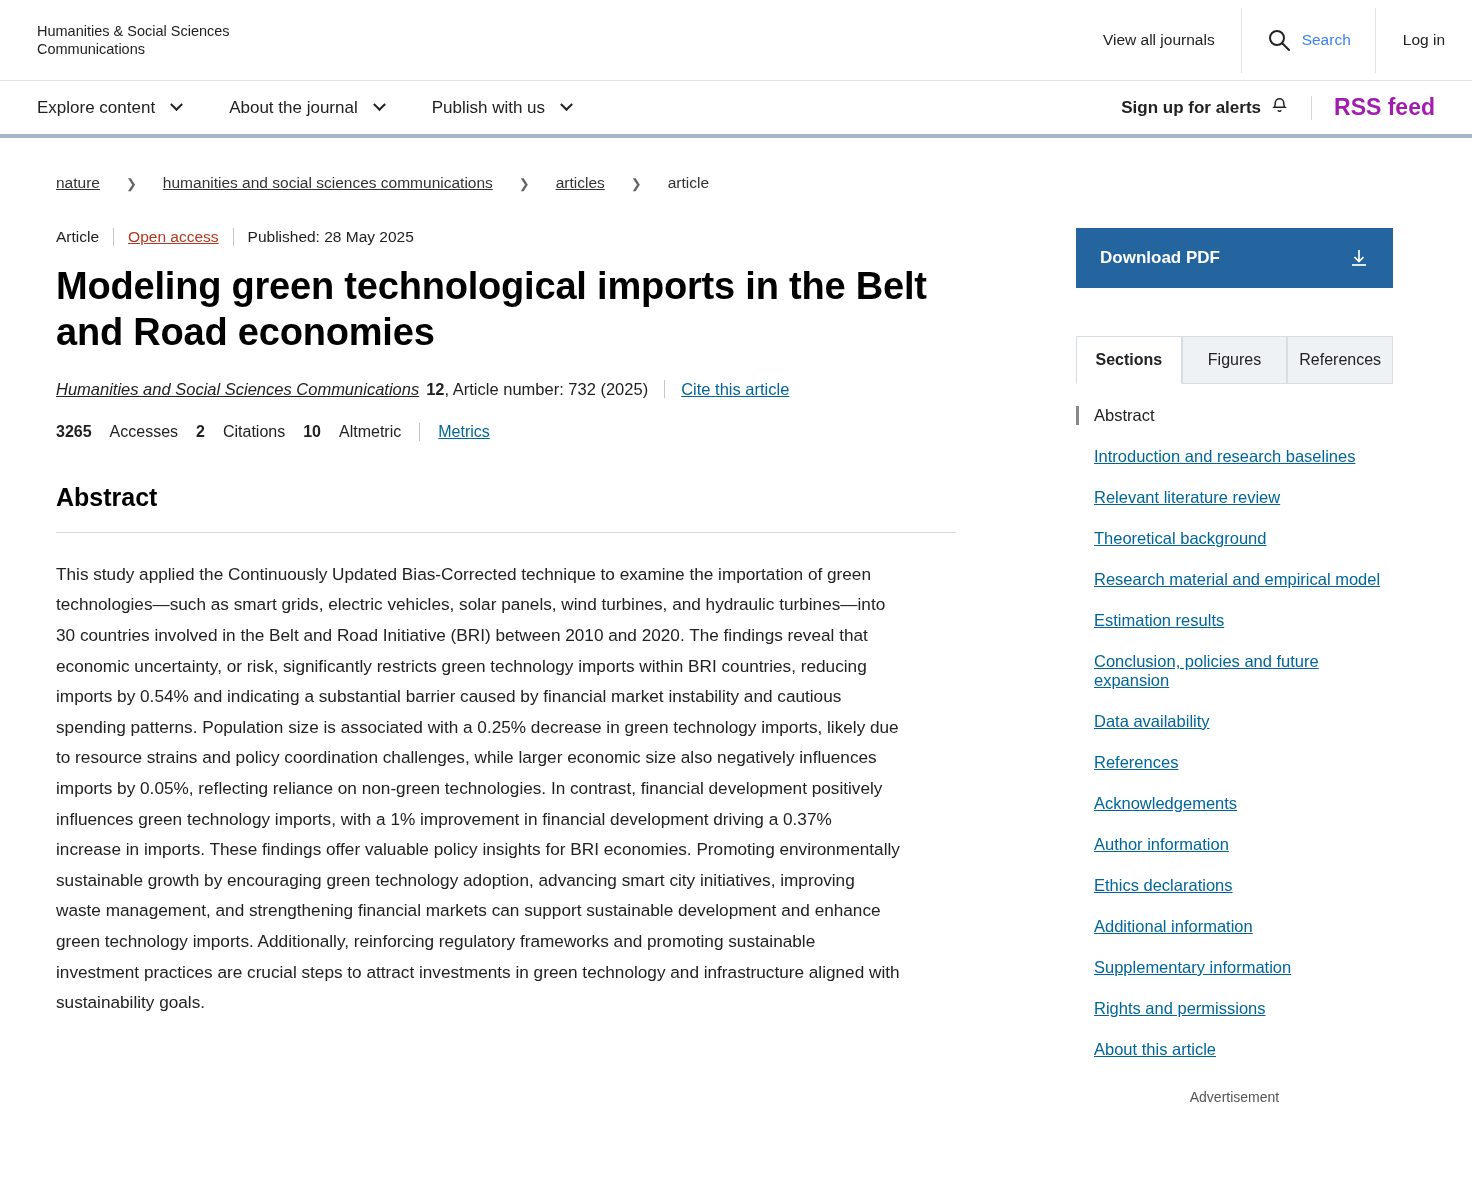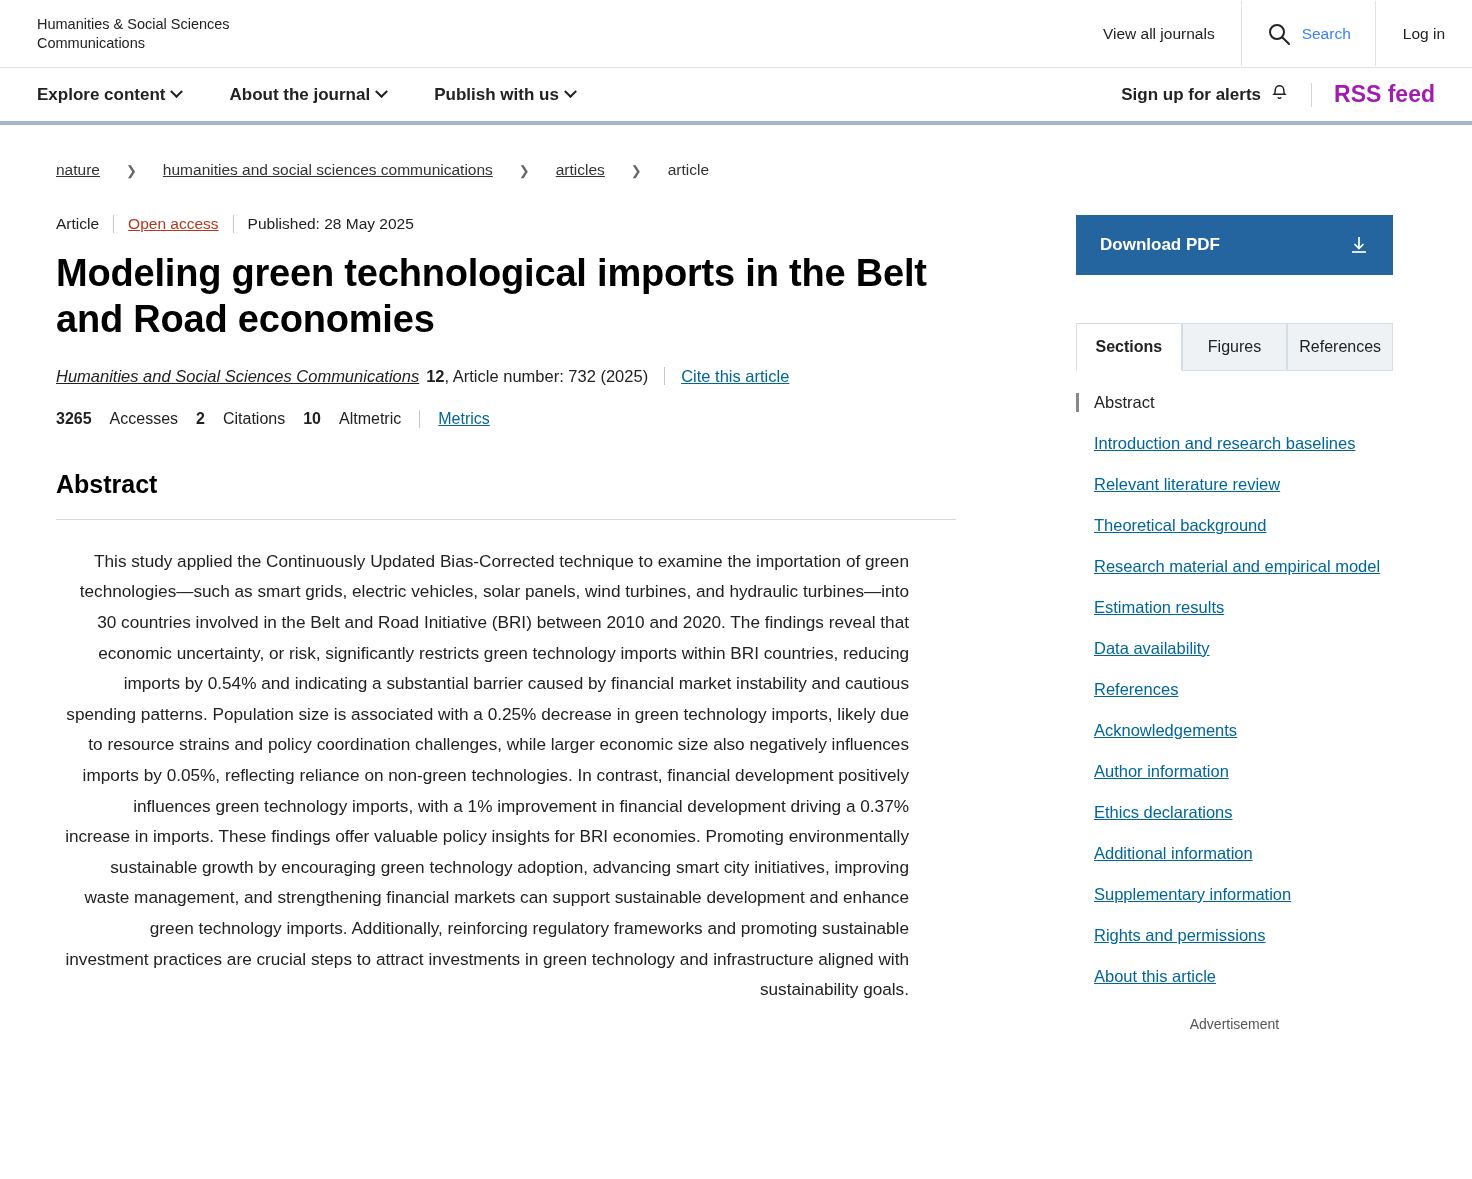--- a/index.html
+++ b/index.html
@@ -10,21 +10,21 @@
     background: #ffffff;
     font-family: "Liberation Sans", sans-serif;
     color: #222222;
   }
 
   
   .top-header {
     display: flex;
     align-items: center;
     justify-content: flex-start;
-    height: 68px;
+    height: 81px;
     padding: 0 0 0 37px;
     border-bottom: 1px solid #e3e3e3;
     background: #ffffff;
   }
   .masthead {
     font-size: 14.5px;
     line-height: 1.25;
     color: #222;
     font-weight: 400;
     max-width: 260px;
@@ -70,24 +70,24 @@
     display: flex;
     align-items: center;
     height: 57px;
     padding: 0 37px;
     border-bottom: 4px solid #a6b6c8;
     background: #ffffff;
   }
   .nav-item {
     display: flex;
     align-items: center;
-    gap: 7px;
+    gap: 17px;
     margin-right: 48px;
     font-size: 17px;
-    font-weight: bold;
+    font-weight: normal;
     color: #222;
     text-decoration: none;
     cursor: pointer;
   }
   .chev {
     width: 9px; height: 9px;
     border-right: 2px solid #222;
     border-bottom: 2px solid #222;
     transform: rotate(45deg) translate(-2px,-2px);
   }
@@ -226,23 +226,22 @@
   }
   .rule {
     border: 0;
     border-top: 1px solid #d9d9d9;
     margin: 0 0 26px 0;
   }
   .abstract-text {
     font-size: 17.2px;
     line-height: 1.78;
     color: #222;
-    margin: 8px;
+    margin: 0;
     max-width: 845px;
-    text-align: right;
   }
 
   
   .download-btn {
     display: flex;
     align-items: center;
     justify-content: space-between;
     background: #25659f;
     color: #ffffff;
     font-size: 17px;
@@ -413,20 +412,21 @@
       <div class="tab">References</div>
     </div>
 
     <ul class="section-list">
       <li class="current"><span>Abstract</span></li>
       <li><a href="#">Introduction and research baselines</a></li>
       <li><a href="#">Relevant literature review</a></li>
       <li><a href="#">Theoretical background</a></li>
       <li><a href="#">Research material and empirical model</a></li>
       <li><a href="#">Estimation results</a></li>
+      <li><a href="#">Conclusion, policies and future expansion</a></li>
       <li><a href="#">Data availability</a></li>
       <li><a href="#">References</a></li>
       <li><a href="#">Acknowledgements</a></li>
       <li><a href="#">Author information</a></li>
       <li><a href="#">Ethics declarations</a></li>
       <li><a href="#">Additional information</a></li>
       <li><a href="#">Supplementary information</a></li>
       <li><a href="#">Rights and permissions</a></li>
       <li><a href="#">About this article</a></li>
     </ul>

